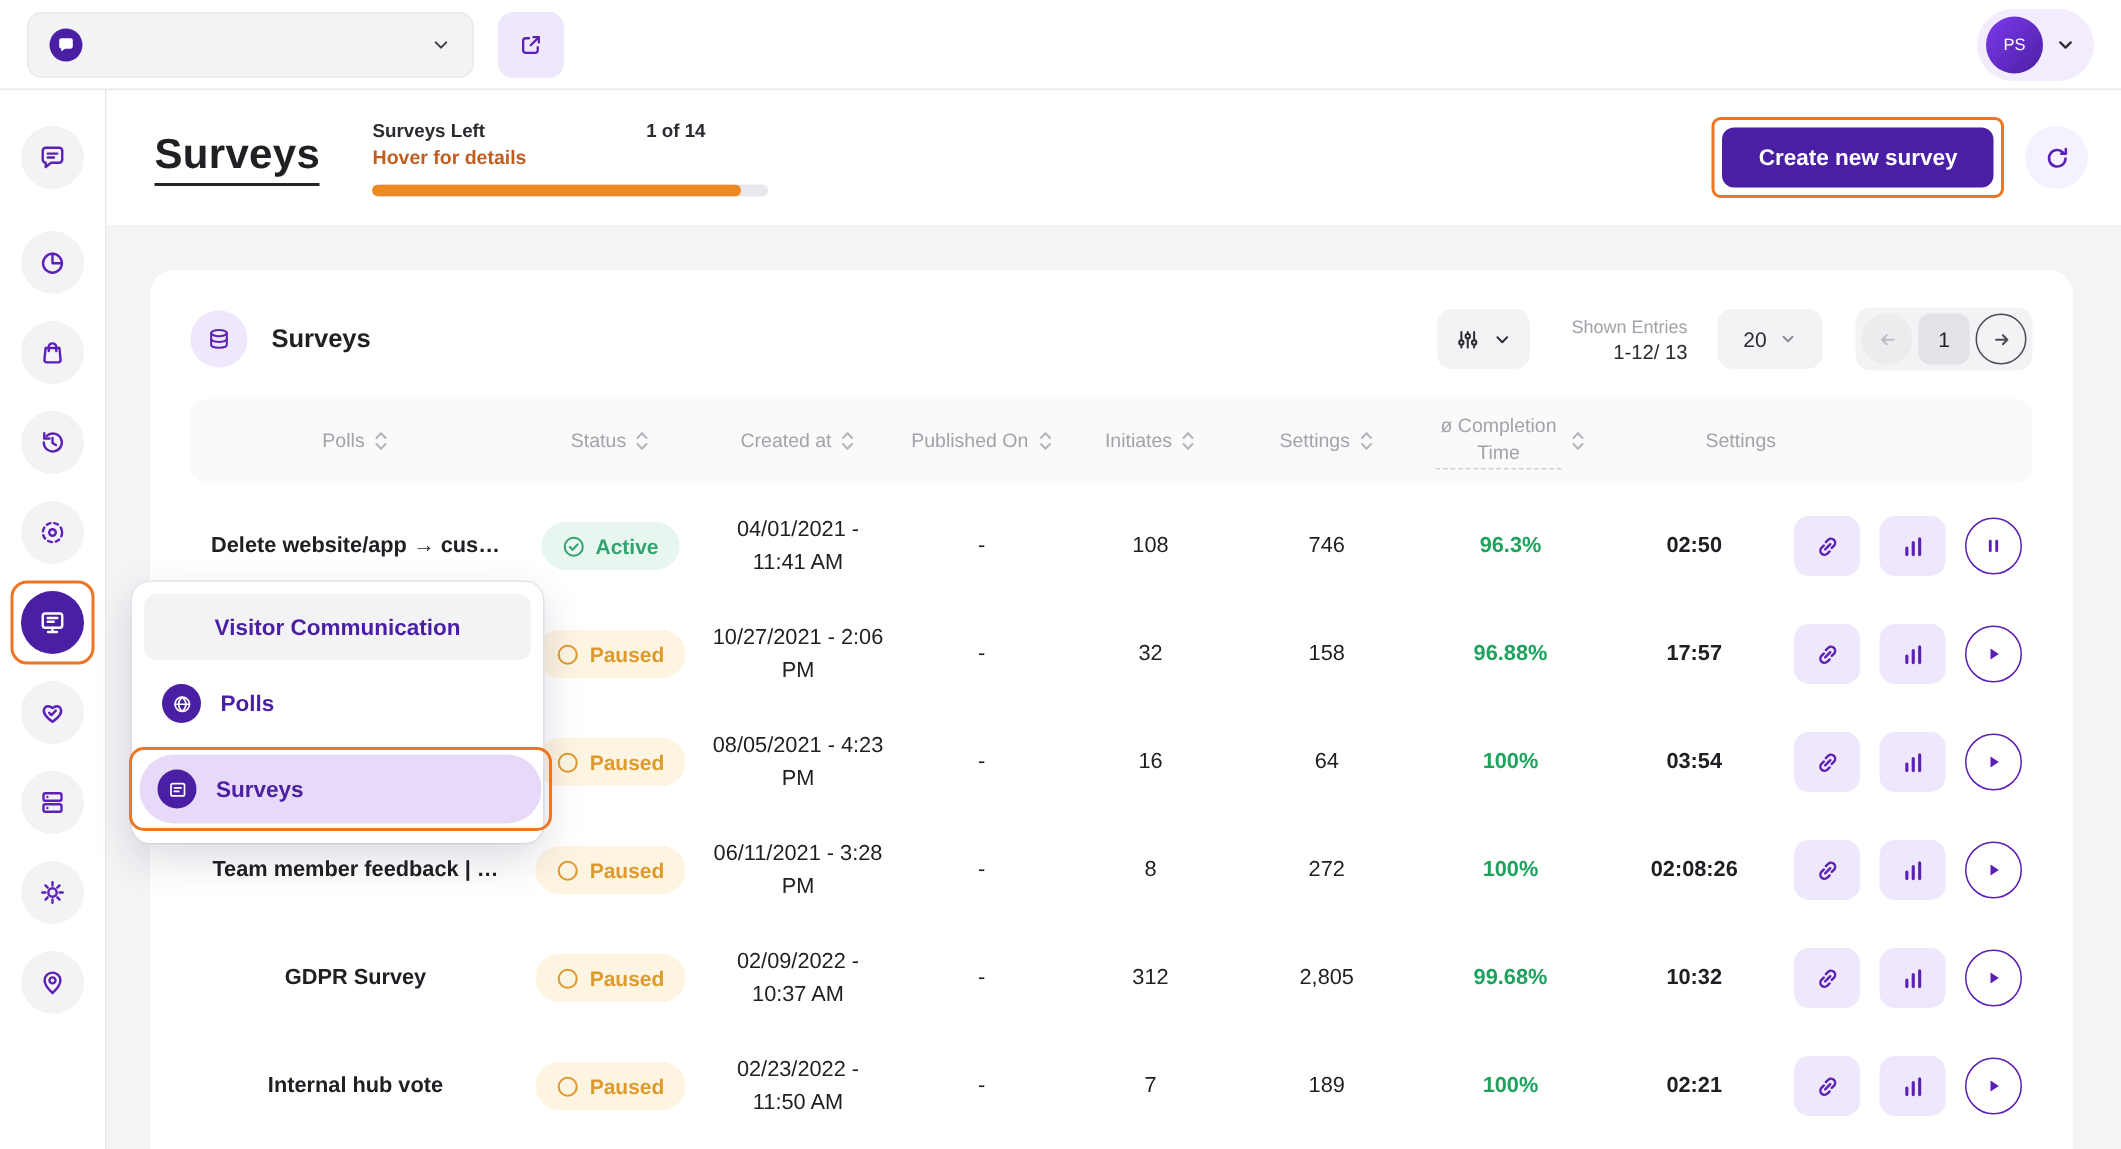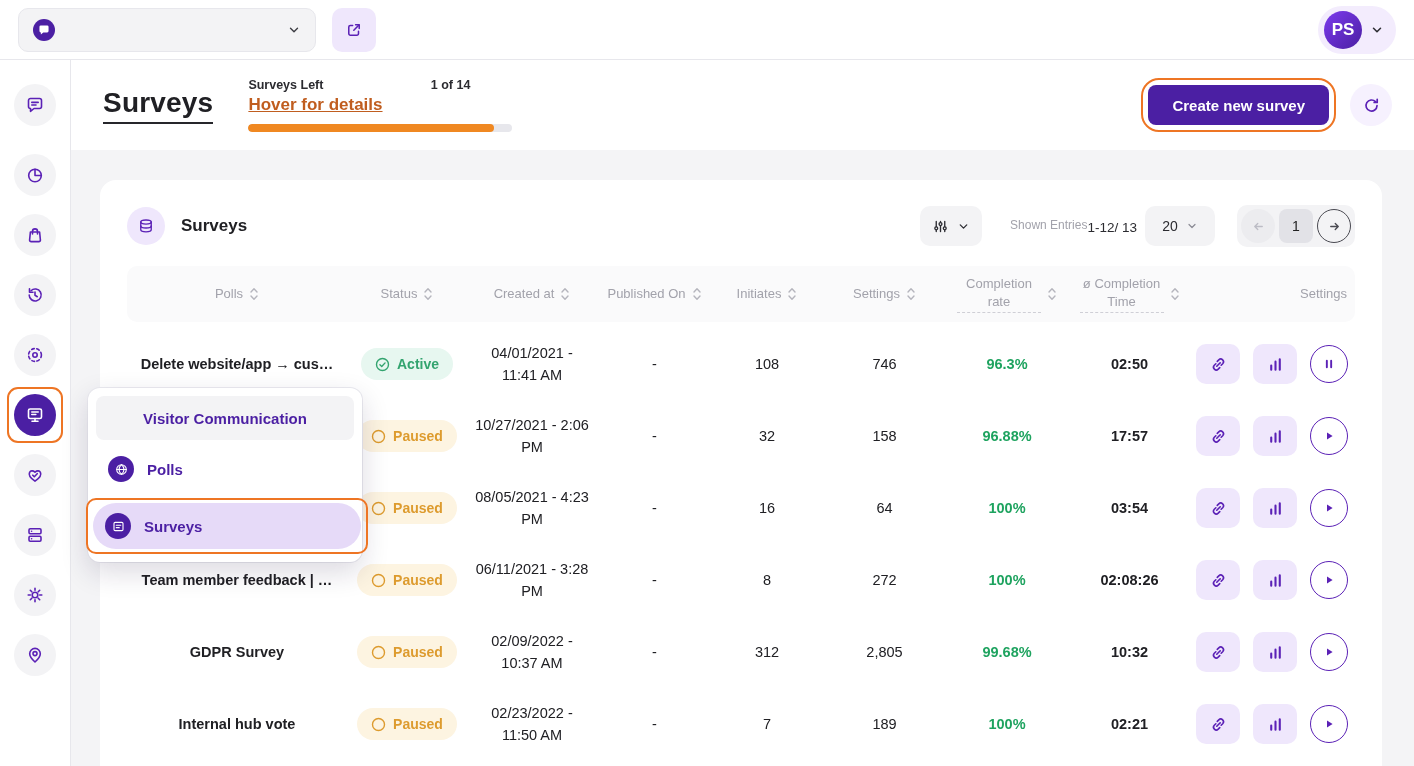--- a/index.html
+++ b/index.html
@@ -21,21 +21,21 @@
     border-bottom:1px solid var(--border);display:flex;align-items:center;padding:0 12px 0 18px;}
   .ws{width:298px;height:44px;background:var(--chip);border:1px solid var(--border);border-radius:10px;
     display:flex;align-items:center;padding:0 14px;gap:10px;}
   .ws-logo{width:22px;height:22px;border-radius:50%;background:var(--purple);display:flex;align-items:center;justify-content:center;color:#fff;}
   .ws .chev{margin-left:auto;color:#3c3c43;}
   .ext-btn{width:44px;height:44px;margin-left:16px;border-radius:10px;background:var(--purple-light);
     color:var(--purple-mid);display:flex;align-items:center;justify-content:center;}
   .tb-spacer{flex:1;}
   .user-menu{height:48px;border-radius:24px;background:#f3ecfd;display:flex;align-items:center;
     padding:0 12px 0 6px;gap:8px;margin-right:6px;}
-  .avatar{width:38px;height:38px;border-radius:50%;color:#fff;font-weight:700;font-size:17px;
+  .avatar{width:38px;height:38px;border-radius:50%;color:#fff;font-weight:400;font-size:11px;
     display:flex;align-items:center;justify-content:center;
     background:linear-gradient(135deg,#7c3aed,#4b1fa3);}
   .user-menu .chev{color:#2d2d33;}
 
   
   .shell{position:absolute;top:60px;left:0;right:0;bottom:0;display:flex;}
   .sidebar{width:71px;background:#fff;border-right:1px solid var(--border);padding-top:15px;
     display:flex;flex-direction:column;align-items:center;flex-shrink:0;}
   .nav-slot{height:60px;display:flex;align-items:center;justify-content:center;}
   .nav-slot.first{margin-bottom:10px;}
@@ -46,42 +46,42 @@
 
   .main{flex:1;display:flex;flex-direction:column;background:var(--bg);min-width:0;}
 
   
   .page-header{height:90px;background:#fff;display:flex;align-items:center;padding:0 22px 0 32px;flex-shrink:0;}
   .page-title{font-size:28px;font-weight:800;letter-spacing:.2px;border-bottom:2px solid #26262b;
     padding-bottom:3px;margin-right:35px;}
   .quota{width:264px;display:flex;flex-direction:column;}
   .quota-top{display:flex;align-items:flex-start;}
   .quota-label{font-size:12.5px;font-weight:700;color:#2b2b30;}
-  .quota-link{font-size:17px;font-weight:700;color:#c05d1f;text-decoration:underline;margin-top:3px;display:inline-block;}
+  .quota-link{font-size:13px;font-weight:700;color:#c05d1f;margin-top:3px;display:inline-block;}
   .quota-count{margin-left:auto;margin-right:42px;font-size:12.5px;font-weight:700;color:#2b2b30;}
   .quota-bar{margin-top:9px;height:8px;border-radius:4px;background:#e7e7ec;overflow:hidden;}
   .quota-fill{height:100%;border-radius:4px;background:var(--progress);}
   .ph-spacer{flex:1;}
-  .annot-ring2{border:2px solid var(--annot);border-radius:18px;padding:5px;}
+  .annot-ring2{border:2px solid var(--annot);border-radius:6px;padding:5px;}
   .primary-btn{background:var(--purple);color:#fff;font-size:15px;font-weight:700;
     padding:0 24px;height:40px;border-radius:8px;}
   .refresh-btn{width:42px;height:42px;border-radius:50%;background:#f6f1fe;color:var(--purple-mid);
     display:flex;align-items:center;justify-content:center;margin-left:14px;}
 
   
   .content{flex:1;padding:30px 32px 0 29px;min-height:0;}
   .card{background:#fff;border-radius:16px;height:640px;padding:24px 27px;}
   .card-header{height:44px;display:flex;align-items:center;margin-bottom:18px;}
   .card-icon{width:38px;height:38px;border-radius:50%;background:var(--purple-light);color:var(--purple-mid);
     display:flex;align-items:center;justify-content:center;margin-right:16px;}
   .card-title{font-size:17px;font-weight:700;}
   .ch-spacer{flex:1;}
   .filter-btn{height:40px;background:var(--chip);border-radius:10px;display:flex;align-items:center;
     gap:8px;padding:0 12px;color:#2d2d33;margin-right:28px;}
-  .entries{display:flex;flex-direction:row;align-items:flex-start;margin-right:8px;}
+  .entries{display:flex;flex-direction:column;align-items:flex-end;margin-right:20px;}
   .entries-label{font-size:12px;color:var(--gray);}
   .entries-range{font-size:13.5px;color:#2b2b30;margin-top:2px;}
   .pagesize{height:40px;min-width:70px;background:var(--chip);border-radius:10px;display:flex;
     align-items:center;justify-content:center;gap:8px;font-size:14px;color:#2b2b30;margin-right:22px;}
   .pager{background:var(--chip);border-radius:10px;padding:4px;display:flex;align-items:center;gap:4px;}
   .pg-prev{width:34px;height:34px;border-radius:50%;background:#ececef;color:#bcbcc5;
     display:flex;align-items:center;justify-content:center;}
   .pg-page{width:34px;height:34px;border-radius:8px;background:#e2e2e7;color:#222;font-size:14px;
     display:flex;align-items:center;justify-content:center;}
   .pg-next{width:34px;height:34px;border-radius:50%;border:1.6px solid #4a4a52;color:#4a4a52;
@@ -393,27 +393,20 @@
                 </svg>
               </div>
             <div class="th">
                 <span class="th-label">Settings</span>
                 <svg class="sort" width="10" height="16" viewBox="0 0 10 16">
                   <path d="M2 6l3-3.2L8 6"></path>
                   <path d="M2 10l3 3.2L8 10"></path>
                 </svg>
               </div>
             <div class="th">
-                <span class="th-label narrow dashed">Completion rate</span>
-                <svg class="sort" width="10" height="16" viewBox="0 0 10 16">
-                  <path d="M2 6l3-3.2L8 6"></path>
-                  <path d="M2 10l3 3.2L8 10"></path>
-                </svg>
-              </div>
-            <div class="th">
                 <span class="th-label narrow dashed">ø Completion Time</span>
                 <svg class="sort" width="10" height="16" viewBox="0 0 10 16">
                   <path d="M2 6l3-3.2L8 6"></path>
                   <path d="M2 10l3 3.2L8 10"></path>
                 </svg>
               </div>
             <div class="th right">
                 <span class="th-label">Settings</span>
               </div>
           </div>

